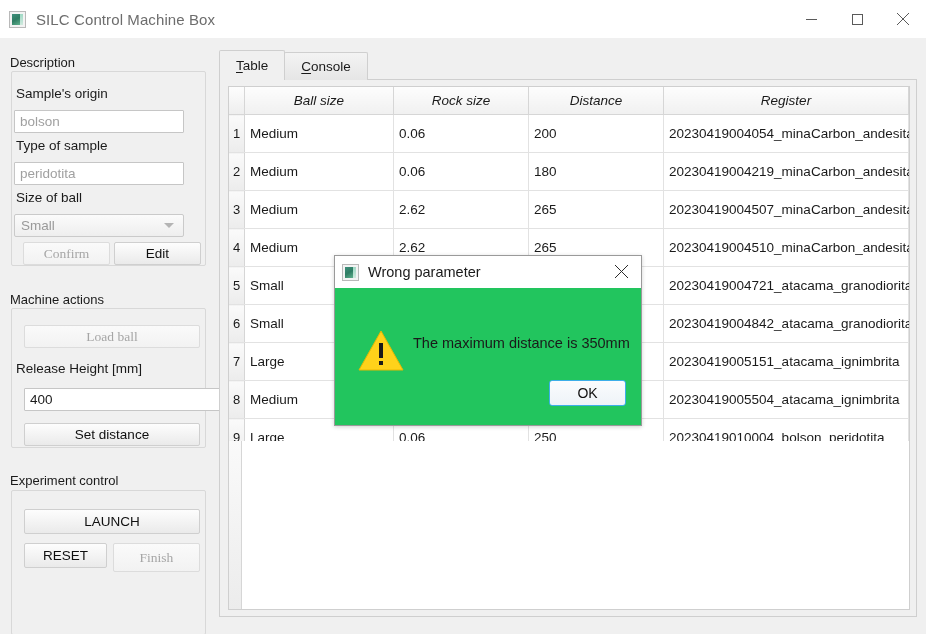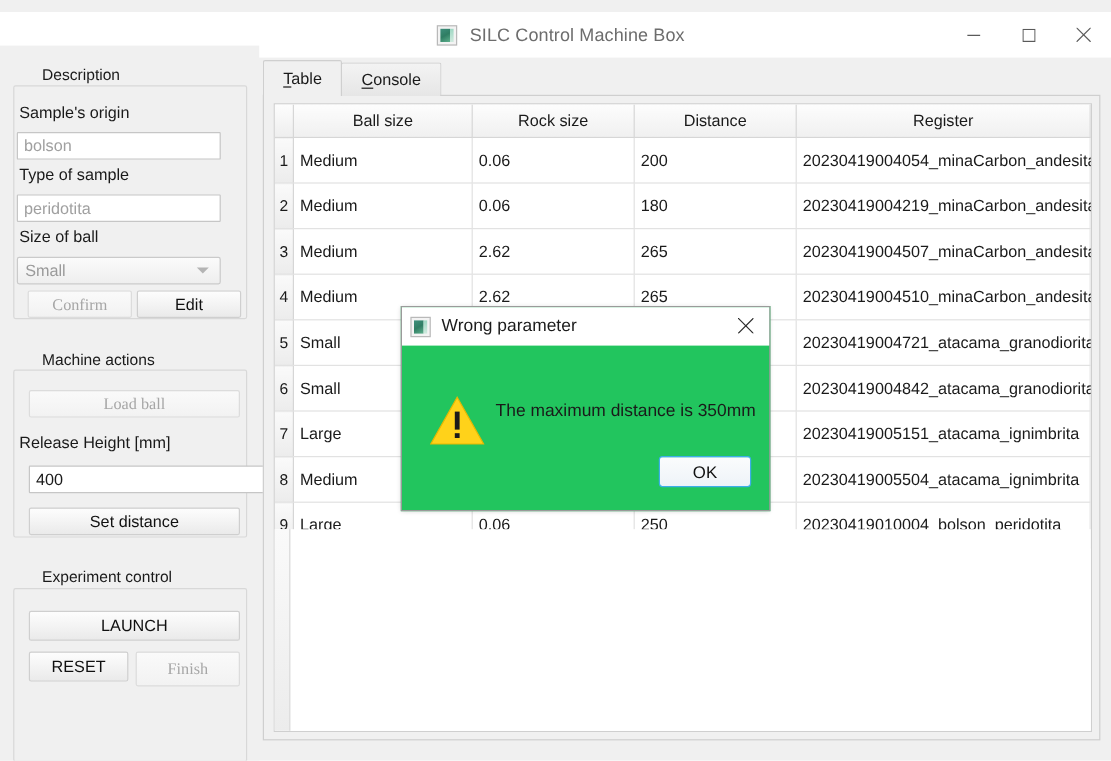--- a/index.html
+++ b/index.html
@@ -16,26 +16,25 @@
     width: 926px;
     height: 634px;
     overflow: hidden;
     background: #f0f0f0;
     box-sizing: border-box;
   }
 
   
   .titlebar {
     position: absolute;
-    left: 0; top: 10px;
+    left: 0; top: 0;
     width: 926px; height: 38px;
     background: #ffffff;
     display: flex;
     align-items: center;
-    justify-content: center;
   }
   .title-icon {
     width: 17px; height: 17px;
     margin-left: 9px;
     position: relative;
     background: #f3f3f3;
     border: 1px solid #b9b9b9;
     box-sizing: border-box;
   }
   .title-icon .sq {
@@ -73,21 +72,20 @@
     position: absolute;
     left: 0; top: 38px;
     width: 216px; height: 596px;
     background: #f0f0f0;
   }
   .group-title {
     position: absolute;
     font-size: 13px;
     color: #1a1a1a;
     left: 10px;
-    margin-left: 25px;
   }
   .group-box {
     position: absolute;
     left: 11px;
     border: 1px solid #d8d8d8;
     background: #f0f0f0;
     box-sizing: border-box;
     border-radius: 2px;
   }
   .field-label {
@@ -215,20 +213,21 @@
   }
   table.grid th {
     height: 25px;
     background: linear-gradient(180deg,#fdfdfd,#f0f0f0);
     border-right: 1px solid #d6d6d6;
     border-bottom: 1px solid #d6d6d6;
     font-weight: normal;
     font-size: 13.5px;
     color: #1a1a1a;
     text-align: center;
+    font-style: italic;
   }
   table.grid th.corner {
     width: 13px;
     background: linear-gradient(180deg,#fdfdfd,#eeeeee);
   }
   table.grid td {
     height: 37px;
     border-right: 1px solid #e2e2e2;
     border-bottom: 1px solid #e2e2e2;
     padding: 0 5px;

